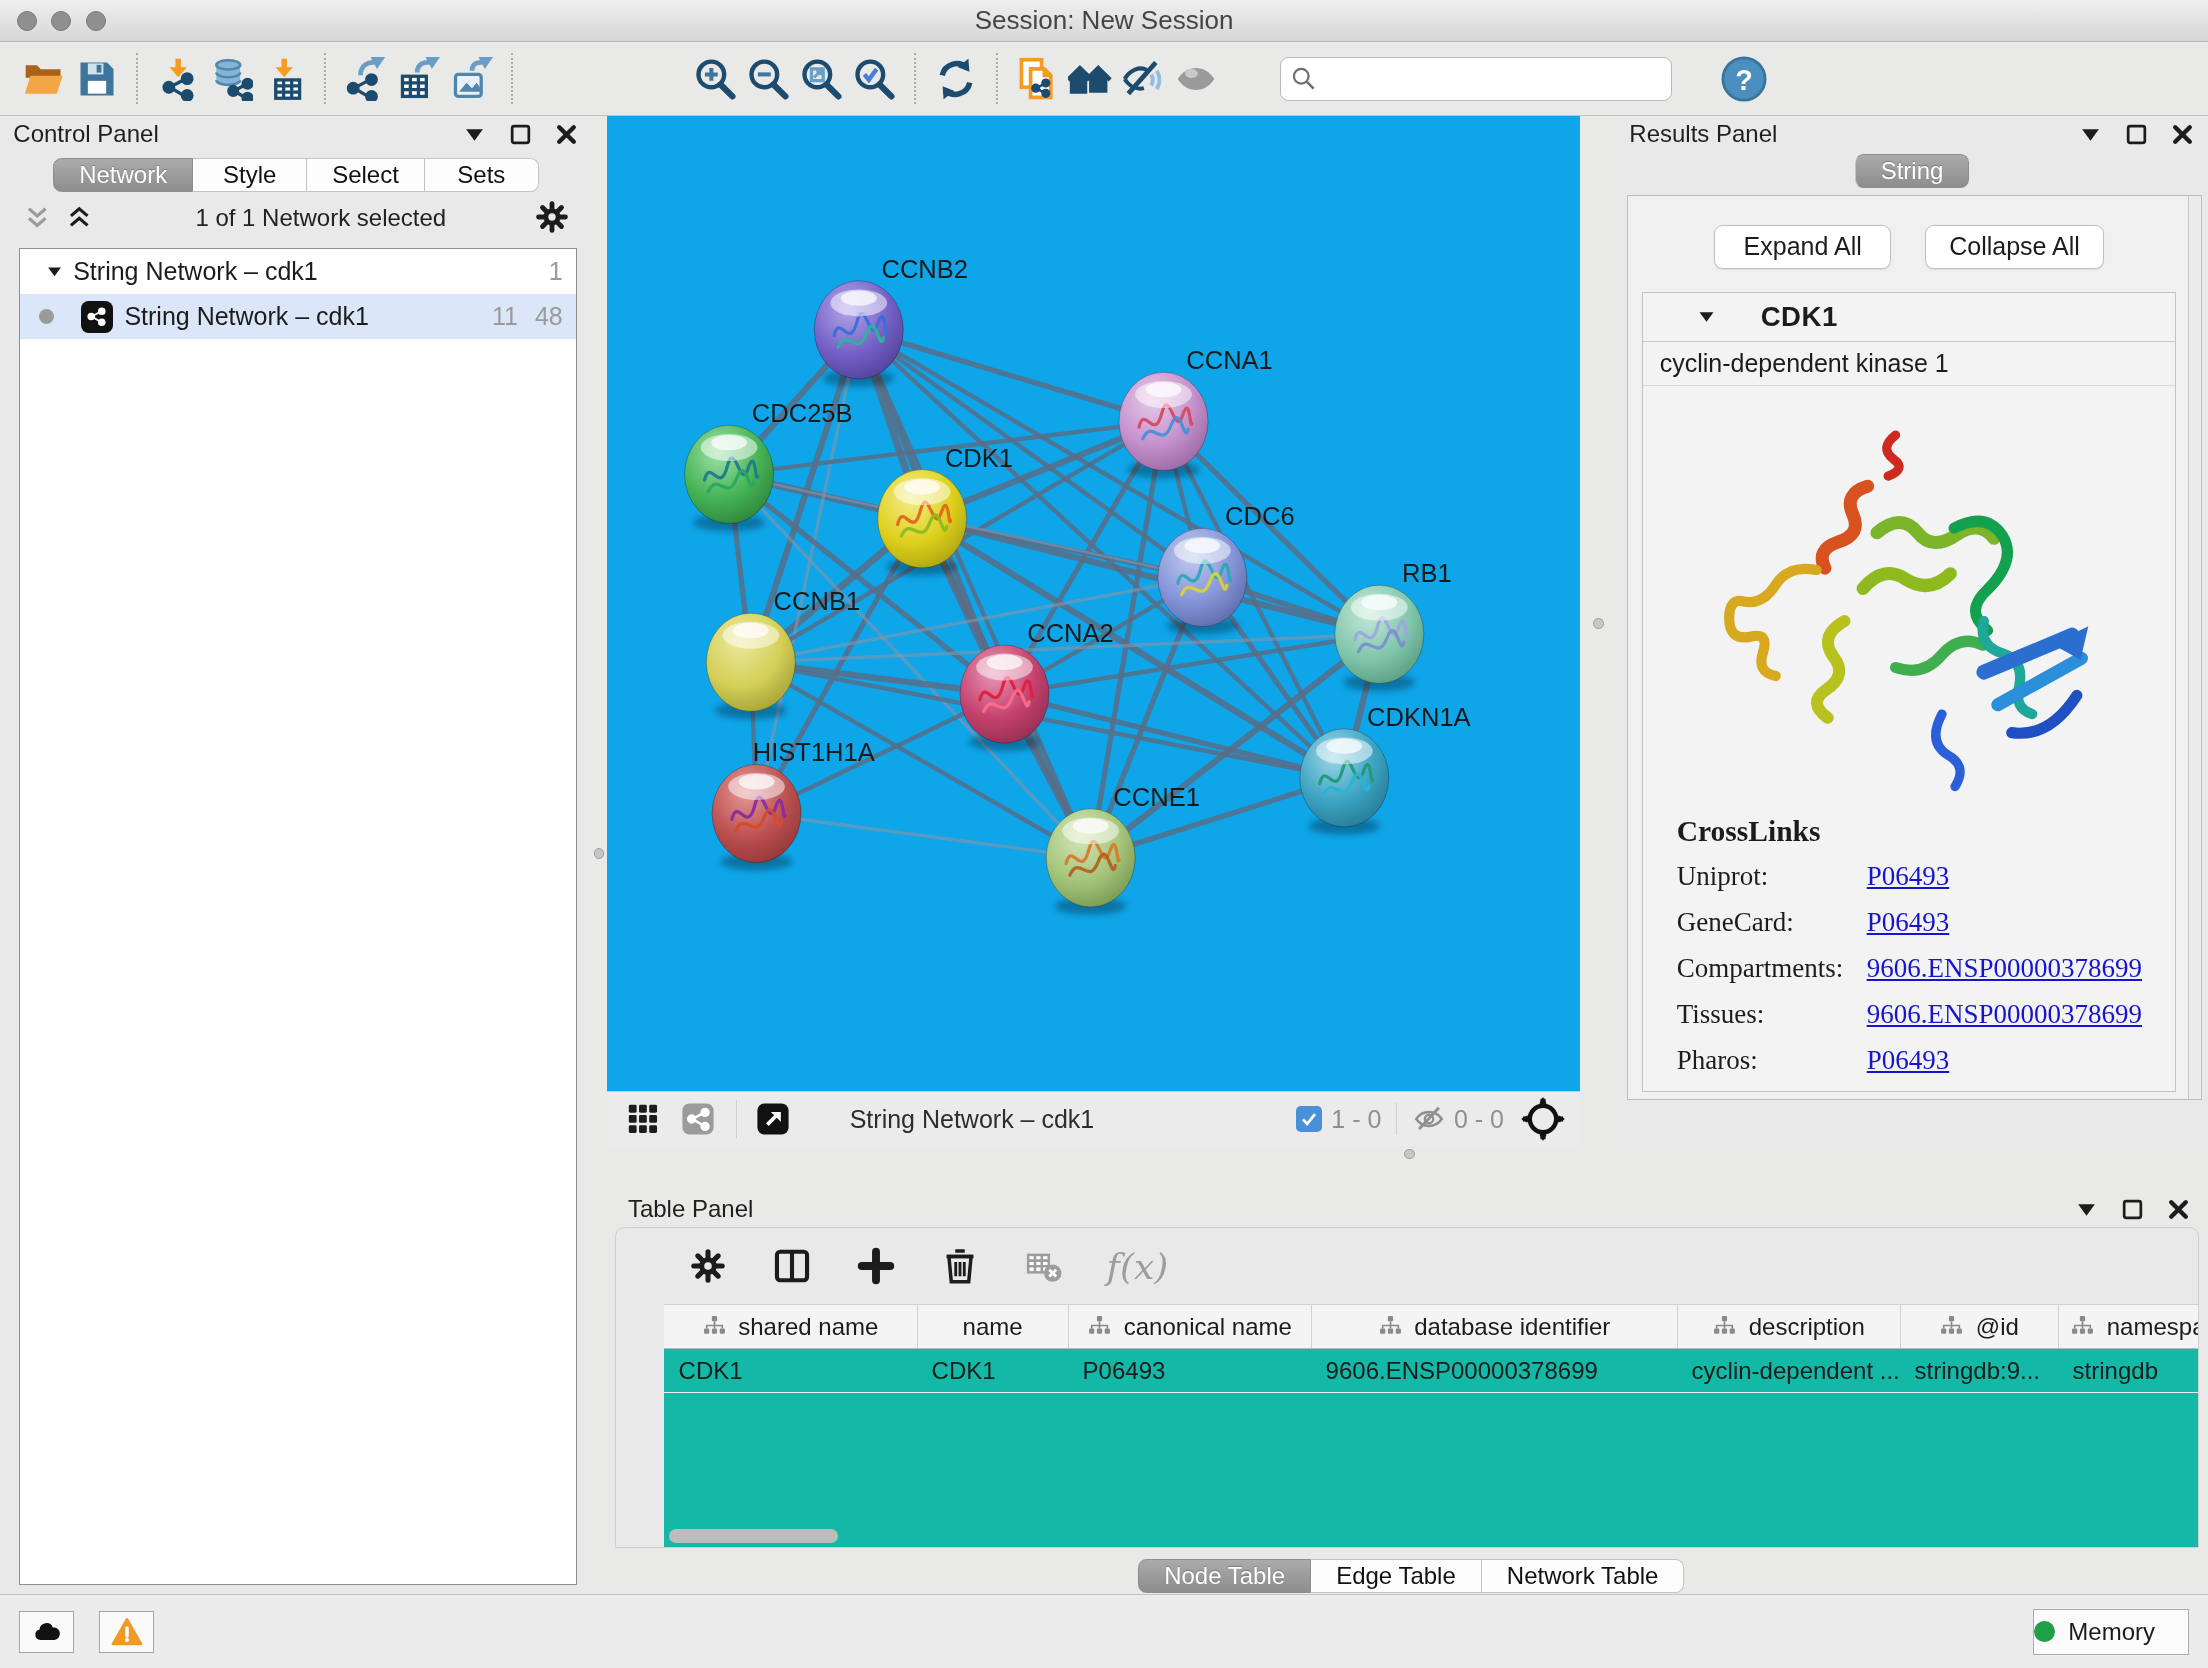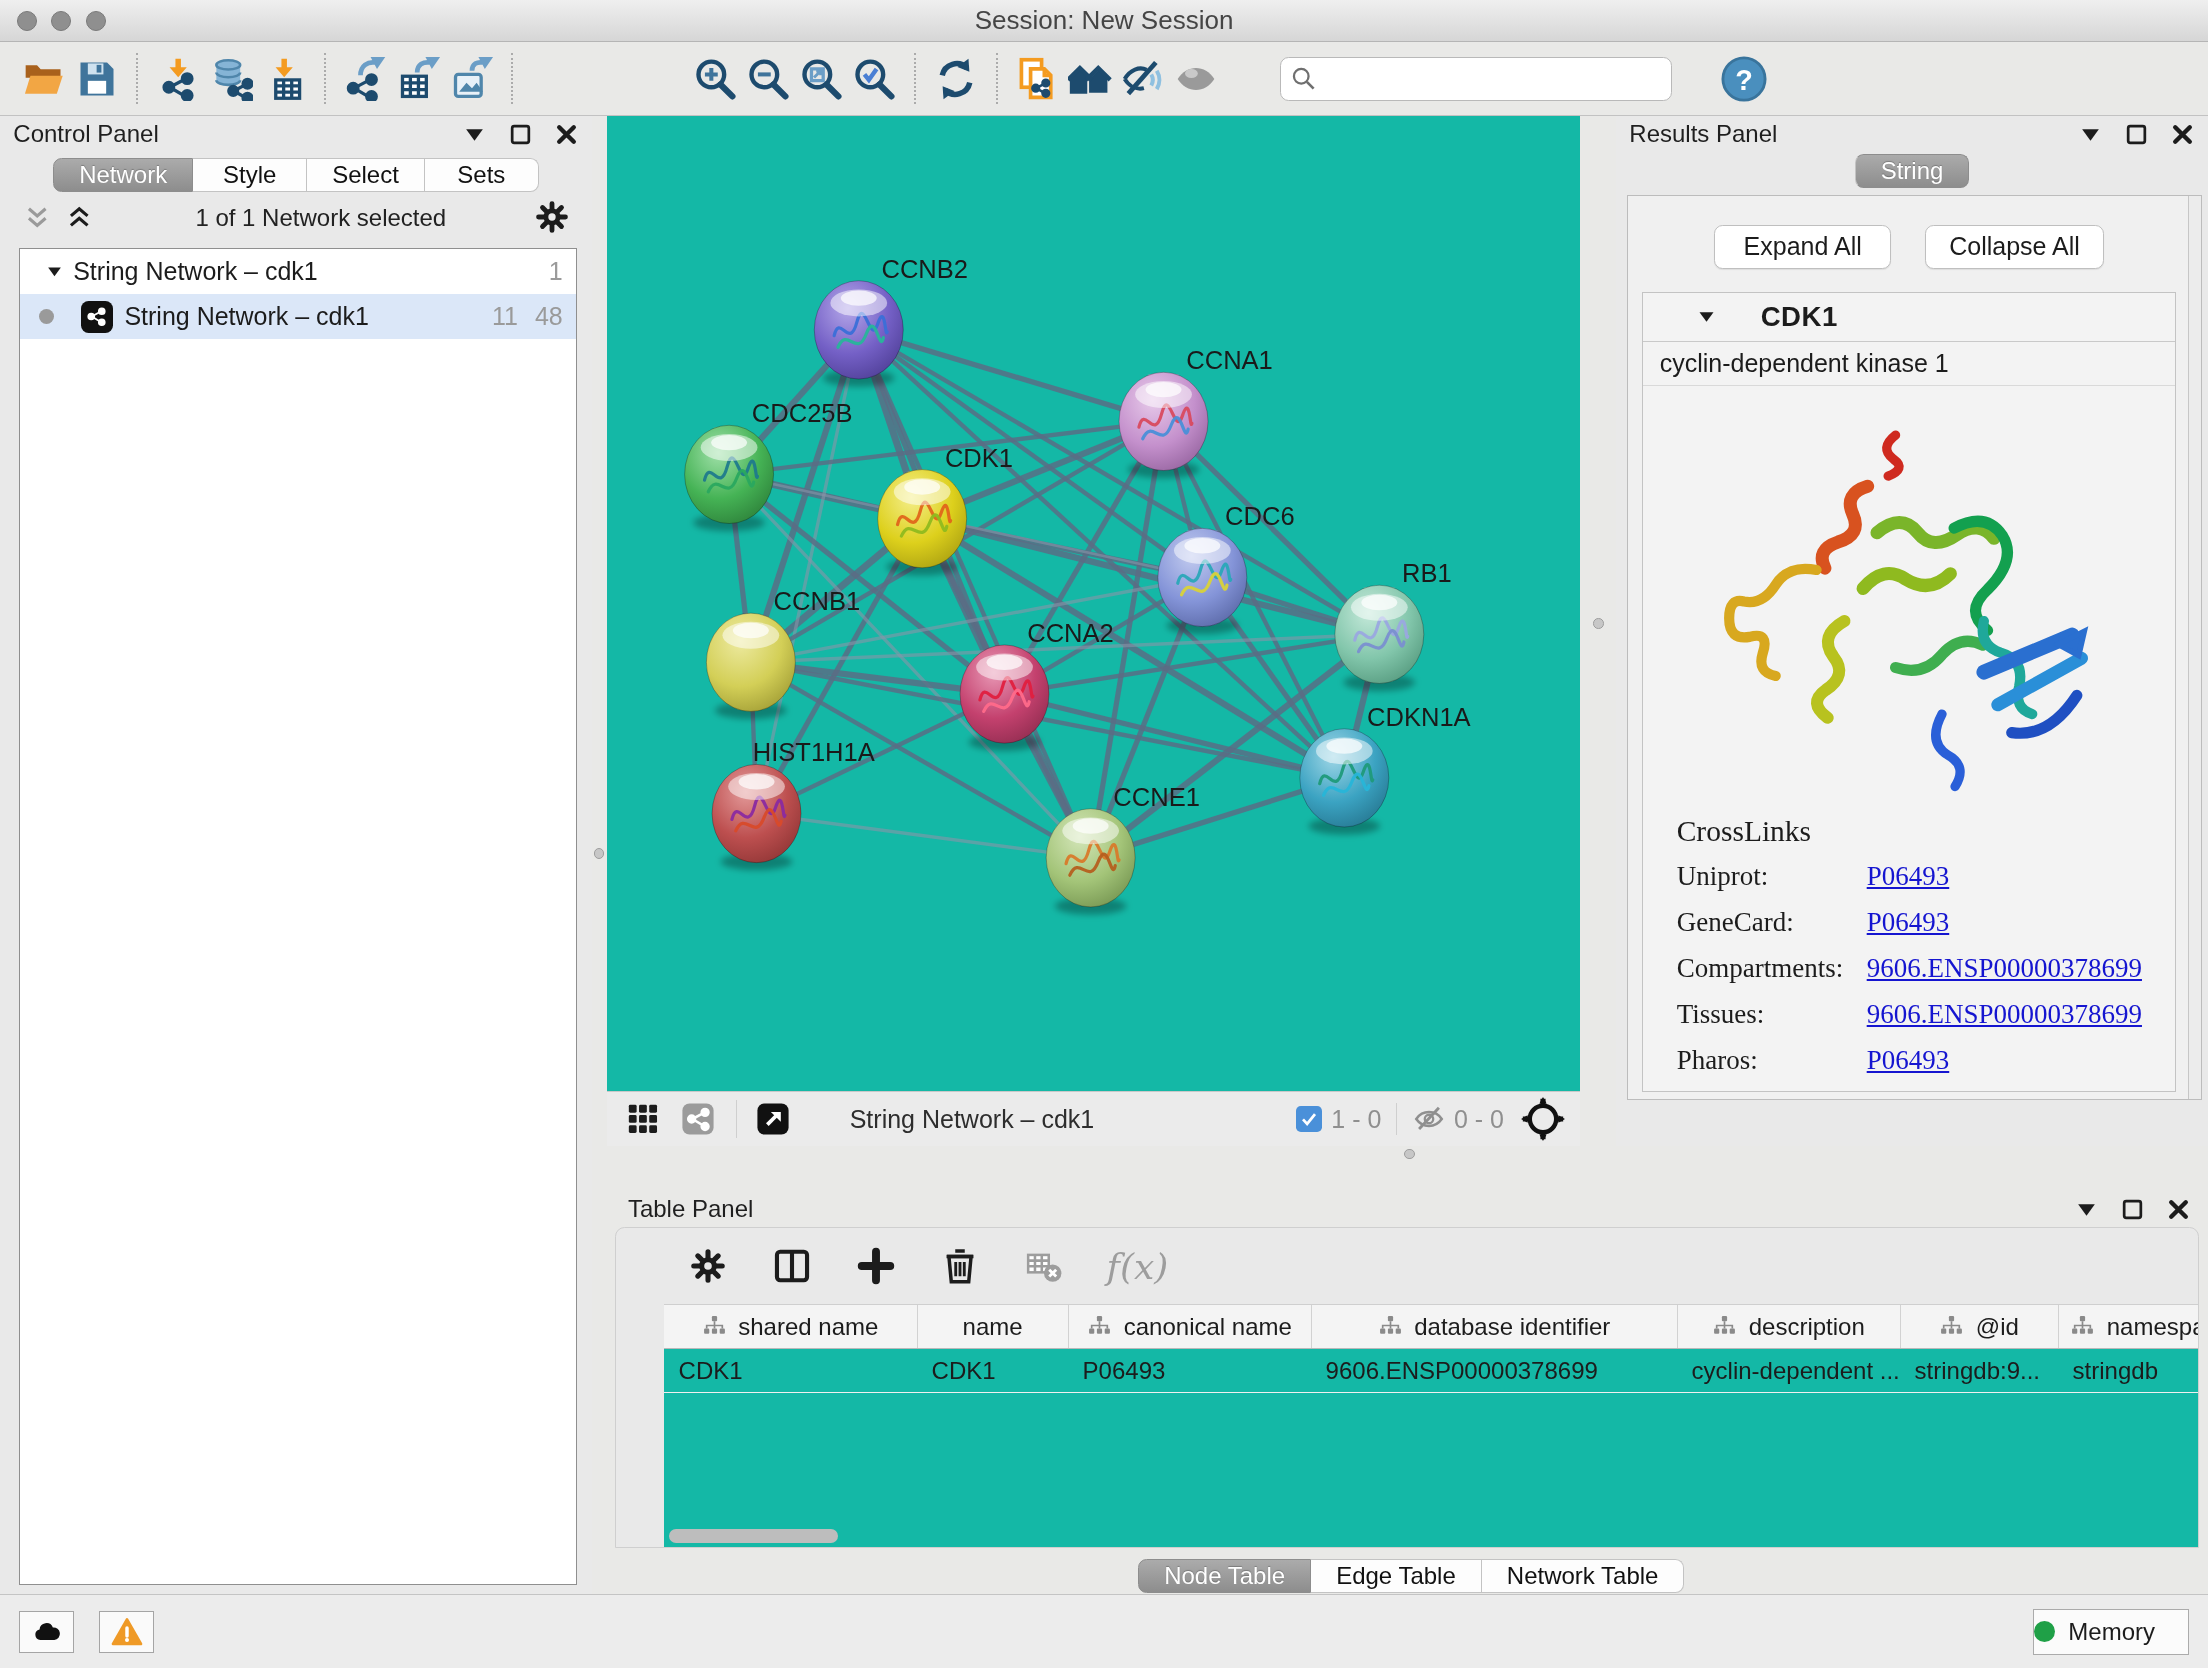--- a/index.html
+++ b/index.html
@@ -66,21 +66,21 @@
   .net-row .tri { width:19px; height:19px; margin:0 9.5px 0 11.4px; }
   .net-row .cnt { color:#9a9a9a; margin-left:17px; }
   .row-dot { width:15px; height:15px; border-radius:50%; background:#9a9a9a; margin:0 27px 0 5.7px; flex:none; }
   .string-chip { width:32px; height:32px; border-radius:7.6px; background:#111; margin-right:11.4px; flex:none;
     display:flex; align-items:center; justify-content:center; }
   .string-chip svg { width:23px; height:23px; }
   .grow { flex:1; }
 
   
   .network-view { flex:1; display:flex; flex-direction:column; min-width:0; }
-  .net-canvas { flex:1; background:#14b8a6; position:relative; }
+  .net-canvas { flex:1; background:#0ea5e9; position:relative; }
   .net-canvas svg { position:absolute; inset:0; width:100%; height:100%; }
   .net-toolbar { height:55px; flex:none; background:#ebebeb; border-top:1px solid #c9c9c9;
     display:flex; align-items:center; padding:0 15px; font-size:25px; color:#2d2d2d; }
   .nt-ico { width:42px; height:42px; display:flex; align-items:center; justify-content:center; margin-right:13.3px; }
   .nt-ico svg { width:34px; height:34px; }
   .nt-sep { width:0; height:38px; border-left:1px solid #cfcfcf; margin:0 15px 0 3.8px; }
   .net-title { margin-left:42px; color:#2d2d2d; }
   .status-grp { margin-left:auto; display:flex; align-items:center; color:#8f8f8f; }
   .chkbox { width:26px; height:26px; border-radius:4.8px; background:#4a90d9; display:flex; align-items:center;
     justify-content:center; margin-right:9.5px; }
@@ -103,21 +103,21 @@
     box-shadow:0 1px 1px rgba(0,0,0,.08); }
   .gene-section { flex:1; border:1px solid #c3c3c3; background:#f3f3f3; display:flex; flex-direction:column; }
   .gene-head { height:49px; display:flex; align-items:center; border-bottom:1px solid #c9c9c9; }
   .gene-head .tri { width:21px; height:21px; margin:0 44px 0 53px; }
   .gene-symbol { font-size:27.6px; font-weight:bold; letter-spacing:0.5px; }
   .gene-desc { height:44px; display:flex; align-items:center; padding-left:17px; font-size:25px;
     border-bottom:1px solid #d9d9d9; background:#f3f3f3; }
   .protein-wrap { display:flex; justify-content:center; padding:17px 0 5.7px 0; }
   .protein-wrap svg { width:409px; height:399px; }
   .crosslinks { font-family:"Liberation Serif", serif; padding:7.6px 0 0 34px; }
-  .cl-head { font-size:29.5px; font-weight:normal; margin-bottom:13.3px; }
+  .cl-head { font-size:29.5px; font-weight:bold; margin-bottom:13.3px; }
   .cl-row { display:flex; font-size:27px; margin-bottom:15px; }
   .cl-label { width:190px; flex:none; color:#1c1c1c; }
   .cl-link { color:#1515d0; text-decoration:underline; }
 
   
   .table-panel { flex:1; display:flex; flex-direction:column; padding-left:7.6px; min-height:0;margin-top:28px; }
   .tp-box { margin:0 9.5px 0 0; background:#e9e9e9; border:1px solid #cfcfcf; border-radius:9.5px 9.5px 0 0;padding-left:48px; }
   .tp-toolbar { height:76px; display:flex; align-items:center; padding:0 23px; gap:42px; }
   .tp-toolbar .tico { width:42px; height:42px; display:flex; align-items:center; justify-content:center; }
   .tp-toolbar svg { width:38px; height:38px; }

